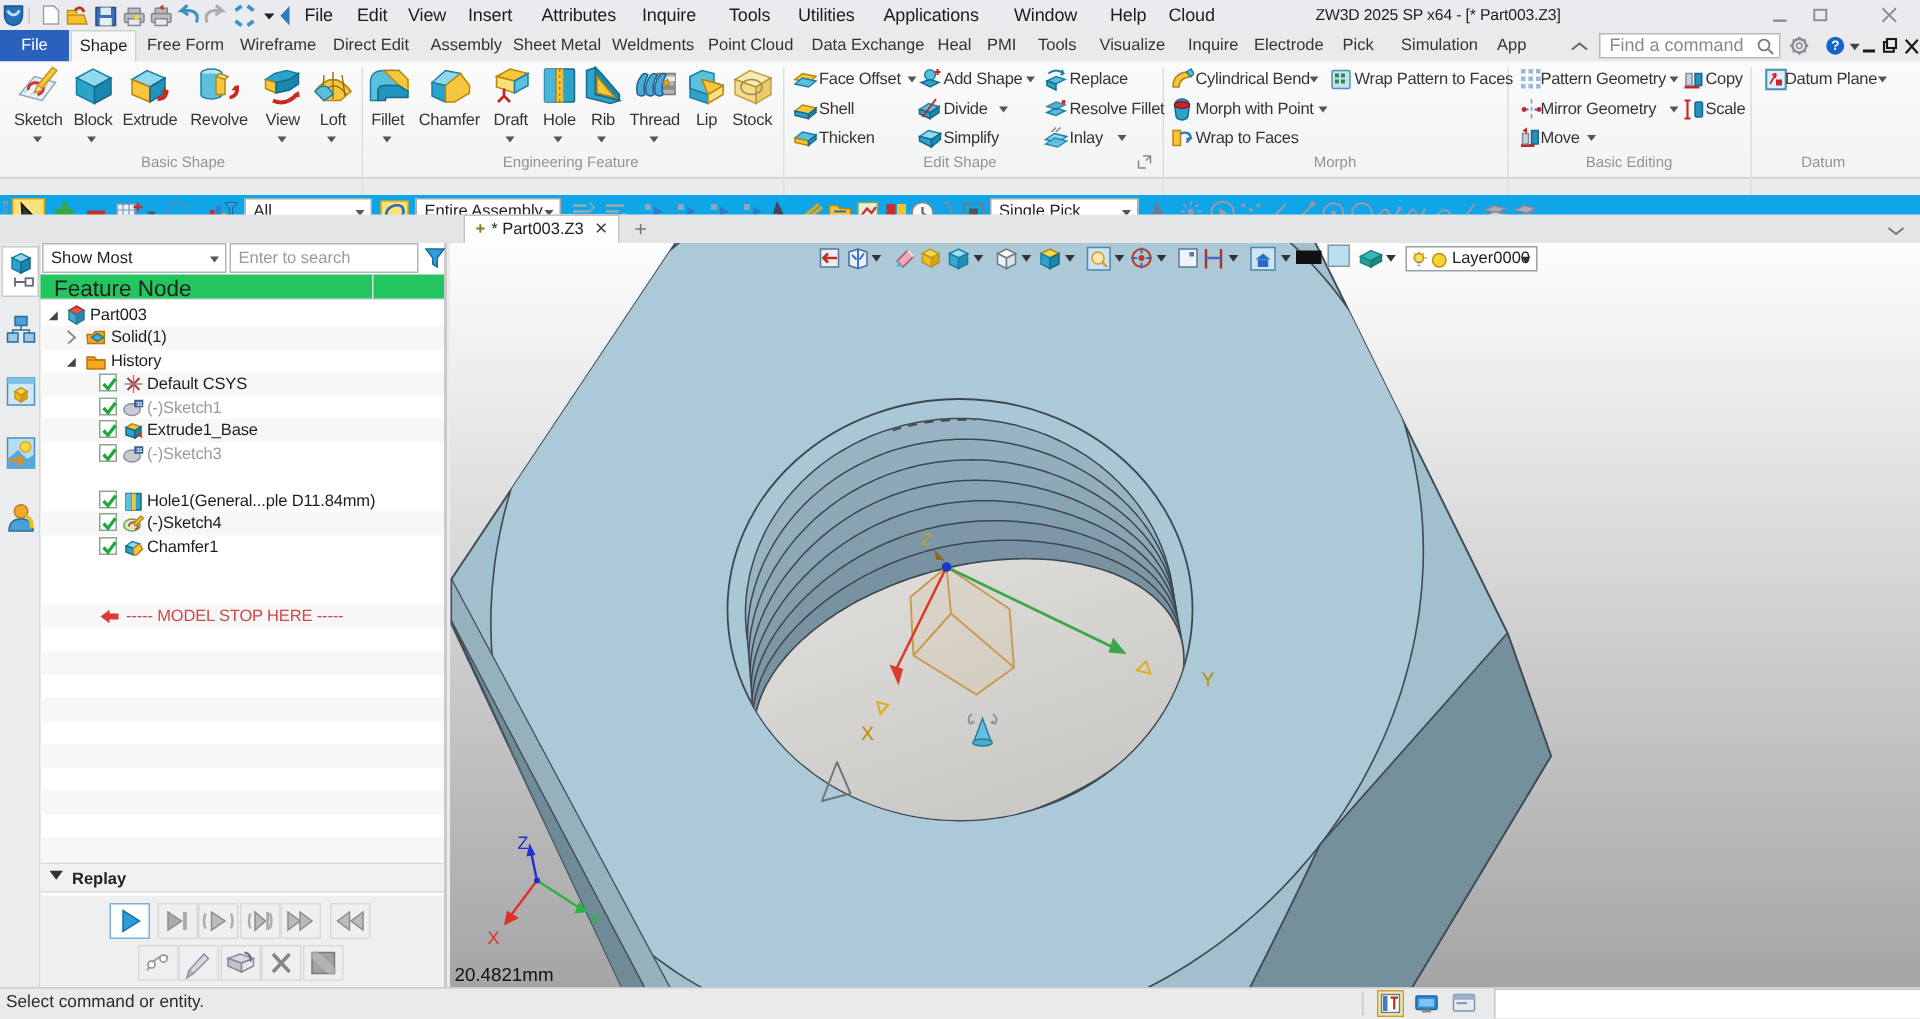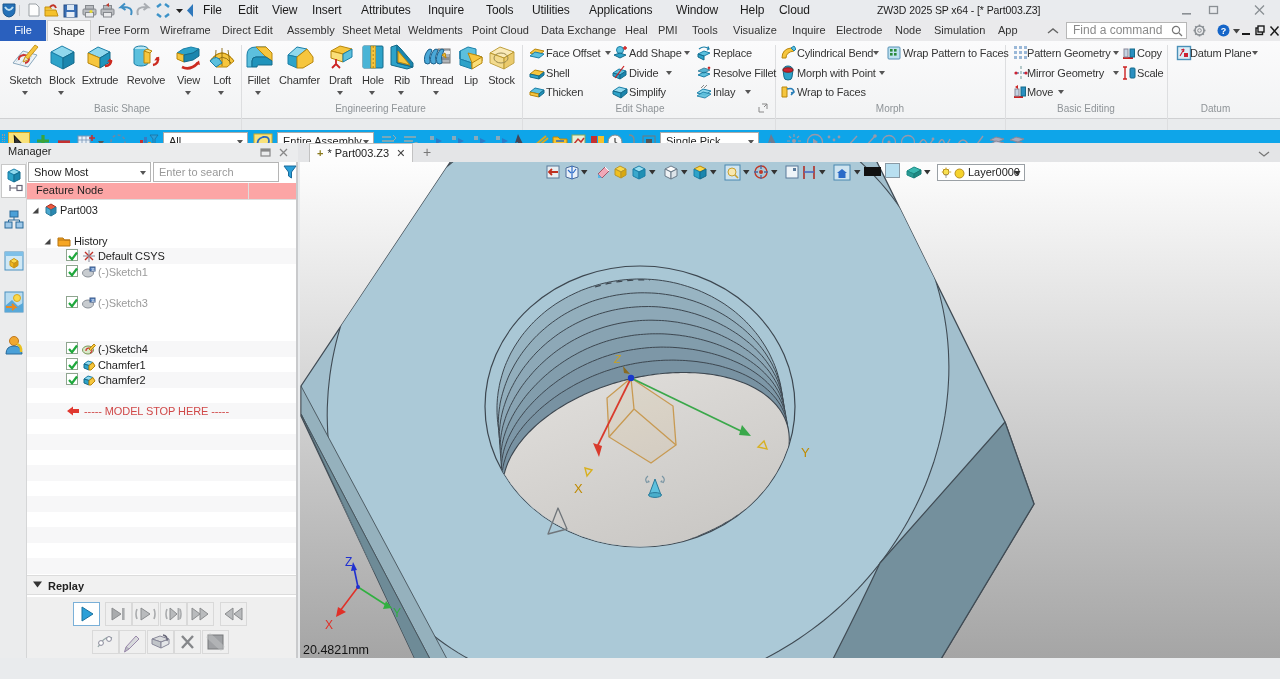--- a/index.html
+++ b/index.html
@@ -116,21 +116,21 @@
   <span class="rtab" style="left:342px">Sheet Metal</span>
   <span class="rtab" style="left:408px">Weldments</span>
   <span class="rtab" style="left:472px">Point Cloud</span>
   <span class="rtab" style="left:541px">Data Exchange</span>
   <span class="rtab" style="left:625px">Heal</span>
   <span class="rtab" style="left:658px">PMI</span>
   <span class="rtab" style="left:692px">Tools</span>
   <span class="rtab" style="left:733px">Visualize</span>
   <span class="rtab" style="left:792px">Inquire</span>
   <span class="rtab" style="left:836px">Electrode</span>
-  <span class="rtab" style="left:895px">Node</span>
+  <span class="rtab" style="left:895px">Pick</span>
   <span class="rtab" style="left:934px">Simulation</span>
   <span class="rtab" style="left:998px">App</span>
   <svg class="abs" style="left:1046px;top:6px" width="14" height="10">
         <path d="M2,7 l5,-4 l5,4" stroke="#666" stroke-width="1.4" fill="none"></path>
       </svg>
   <div class="abs" style="left:1066px;top:2px;width:121px;height:17px;background:#fff;border:1px solid #b7b7b7;color:#8a8a8a;font-size:12px;line-height:15px;padding-left:6px">Find a command
     <svg class="abs" style="right:3px;top:2px" width="12" height="12">
           <circle cx="5" cy="5" r="3.6" stroke="#777" fill="none" stroke-width="1.2"></circle>
           <path d="M8,8 l3,3" stroke="#777" stroke-width="1.2"></path>
         </svg>
@@ -601,28 +601,20 @@
         <path d="M2,8 L8,5 L16,7 L10,10 Z" fill="#aab" stroke="#889"></path>
         <path d="M2,12 L8,9 L16,11 L10,14 Z" fill="#ccd" stroke="#889"></path>
       </svg>
       <svg class="abs" style="left:1008px;top:2px" width="20" height="20" viewBox="0 0 20 20">
         <path d="M2,8 L8,5 L16,7 L10,10 Z" fill="#aab" stroke="#889"></path>
         <path d="M4,14 q6,-6 12,-2" stroke="#889" stroke-width="1.2" fill="none"></path>
       </svg>
     </div>
 
 <div id="tabstrip">
-  <div id="mgrhead">
-        <span style="position:absolute;left:8px;top:2px">Manager</span>
-    <svg class="abs" style="left:260px;top:4px" width="32" height="11">
-          <rect x="1" y="2" width="9" height="7" fill="none" stroke="#888" stroke-width="1.2"></rect>
-          <rect x="1" y="2" width="9" height="2.6" fill="#888"></rect>
-          <path d="M20,2 l7,7 m0,-7 l-7,7" stroke="#888" stroke-width="1.3"></path>
-        </svg>
-  </div>
   <div id="doctab"><span style="color:#8a7a1e;font-weight:bold;padding:0 4px 0 7px">+</span>* Part003.Z3<span style="color:#444;padding-left:7px;font-size:11px">✕</span></div>
   <span class="abs" style="left:423px;top:1px;color:#777;font-size:14px">+</span>
   <svg class="abs" style="left:1258px;top:8px" width="12" height="8">
         <path d="M1,1 l5,4 l5,-4" stroke="#777" stroke-width="1.3" fill="none"></path>
         <path d="M1,4 l5,4 l5,-4" stroke="#777" stroke-width="1.3" fill="none" opacity="0"></path>
       </svg>
 </div>
 
 <div id="manager">
   <div id="mstrip">
@@ -658,35 +650,45 @@
           <path d="M2,20 q0,-8 8,-8 q8,0 8,8 z" fill="#4aa0d8" stroke="#2a6a9a"></path>
           <path d="M13,10 q5,2 4,8" stroke="#e8c020" stroke-width="2.5" fill="none"></path>
         </svg>
       </div>
   <div id="mbody">
         <div class="combo" style="left:1px;top:0px;width:123px;height:20px;line-height:18px;border-color:#b5b5b5">Show Most<span class="arr" style="top:8px"></span></div>
         <div class="combo" style="left:126px;top:0px;width:126px;height:20px;line-height:18px;color:#999;border-color:#b5b5b5">Enter to search</div>
         <svg class="abs" style="left:254px;top:1px" width="18" height="18" viewBox="0 0 18 18">
           <path d="M3,3 h12 l-4.5,6 v6 l-3,-2 v-4 z" fill="#2a9fd8" stroke="#1a6a9a"></path>
         </svg>
-        <div class="abs" style="left:0px;top:21px;width:269px;height:17px;background:#fca5a5;border-bottom:1px solid #ddd;font-size:11px;color:#222">
+        <div class="abs" style="left:0px;top:21px;width:269px;height:17px;background:#22c55e;border-bottom:1px solid #ddd;font-size:15px;color:#222">
           <span style="position:absolute;left:9px;top:1px">Feature Node</span>
           <span class="abs" style="left:221px;top:0;width:1px;height:17px;background:#ddd"></span>
         </div>
         <div class="mrow" style="top:39.5px;">
           <svg class="abs" style="left:4px;top:4px" width="9" height="9">
             <path d="M1,2 L7,2 L7,8" fill="none"></path>
             <path d="M7.5,1.5 L7.5,7.5 L1.5,7.5 Z" fill="#444"></path>
           </svg>
           <svg class="abs" style="left:17px;top:1px" width="14" height="14" viewBox="0 0 14 14">
             <path d="M7,1 L12,4 L7,7 L2,4 Z" fill="#e85840" stroke="#a83020"></path>
             <path d="M2,4 L7,7 L7,13 L2,10 Z" fill="#4aa8d0" stroke="#2a7a9a"></path>
             <path d="M12,4 L7,7 L7,13 L12,10 Z" fill="#2a88b0" stroke="#2a7a9a"></path>
           </svg>
           <span style="position:absolute;left:33px">Part003</span>
+        </div>
+        <div class="mrow" style="top:55.0px; background:#f7f7f8;">
+          <svg class="abs" style="left:16px;top:3px" width="9" height="9">
+            <path d="M2,0.5 L7,5 L2,9.5" fill="none" stroke="#888" stroke-width="1.2"></path>
+          </svg>
+          <svg class="abs" style="left:30px;top:1px" width="14" height="14" viewBox="0 0 14 14">
+            <path d="M1,5 h4 l1.5,-2 h6 v8 h-11 z" fill="#f5a623" stroke="#b87510"></path>
+            <path d="M4,7 L8,4.5 L12,7 L8,9.5 Z" fill="#4ab0d8" stroke="#2a7a9a"></path>
+          </svg>
+          <span style="position:absolute;left:47px">Solid(1)</span>
         </div>
         <div class="mrow" style="top:70.5px;">
           <svg class="abs" style="left:16px;top:4px" width="9" height="9">
             <path d="M1,2 L7,2 L7,8" fill="none"></path>
             <path d="M7.5,1.5 L7.5,7.5 L1.5,7.5 Z" fill="#444"></path>
           </svg>
           <svg class="abs" style="left:30px;top:1px" width="14" height="14" viewBox="0 0 14 14">
             <path d="M1,4 h5 l1.5,2 h5.5 v6 h-12 z" fill="#f5a623" stroke="#b87510"></path>
             <path d="M1,6 h12" stroke="#b87510"></path>
           </svg>
@@ -710,33 +712,60 @@
               <path d="M2,6 l3,3.2 L10,2.5" stroke="#1fa83c" stroke-width="2.2" fill="none"></path>
             </svg>
           </span>
           <svg class="abs" style="left:55px;top:1px" width="14" height="14" viewBox="0 0 14 14">
             <ellipse cx="6" cy="8" rx="5.5" ry="4" fill="#c8ccd0" stroke="#8a9098"></ellipse>
             <rect x="8" y="2" width="5" height="4" fill="#5888c8" stroke="#3a5888"></rect>
             <text x="9" y="5.6" font-size="4" fill="#fff">11</text>
           </svg>
           <span style="position:absolute;left:71px">(-)Sketch1</span>
         </div>
+        <div class="mrow" style="top:117.0px; background:#f7f7f8;">
+          <span class="chk" style="left:39px;top:1px">
+            <svg width="12" height="12">
+              <path d="M2,6 l3,3.2 L10,2.5" stroke="#1fa83c" stroke-width="2.2" fill="none"></path>
+            </svg>
+          </span>
+          <svg class="abs" style="left:55px;top:1px" width="14" height="14" viewBox="0 0 14 14">
+            <path d="M2,5 L6,2.5 L12,4.5 L8,7 Z" fill="#f6c63e" stroke="#b8860a"></path>
+            <path d="M2,5 L8,7 L8,12 L2,10 Z" fill="#2da3c9" stroke="#156a8a"></path>
+            <path d="M12,4.5 L8,7 L8,12 L12,9.5 Z" fill="#1b86ae" stroke="#156a8a"></path>
+            <path d="M9,10 l4,2 -1,-4" fill="#c83028"></path>
+          </svg>
+          <span style="position:absolute;left:71px">Extrude1_Base</span>
+        </div>
         <div class="mrow gray" style="top:132.5px;">
           <span class="chk" style="left:39px;top:1px">
             <svg width="12" height="12">
               <path d="M2,6 l3,3.2 L10,2.5" stroke="#1fa83c" stroke-width="2.2" fill="none"></path>
             </svg>
           </span>
           <svg class="abs" style="left:55px;top:1px" width="14" height="14" viewBox="0 0 14 14">
             <ellipse cx="6" cy="8" rx="5.5" ry="4" fill="#c8ccd0" stroke="#8a9098"></ellipse>
             <rect x="8" y="2" width="5" height="4" fill="#5888c8" stroke="#3a5888"></rect>
             <text x="9" y="5.6" font-size="4" fill="#fff">11</text>
           </svg>
           <span style="position:absolute;left:71px">(-)Sketch3</span>
         </div>
+        <div class="mrow" style="top:163.5px;">
+          <span class="chk" style="left:39px;top:1px">
+            <svg width="12" height="12">
+              <path d="M2,6 l3,3.2 L10,2.5" stroke="#1fa83c" stroke-width="2.2" fill="none"></path>
+            </svg>
+          </span>
+          <svg class="abs" style="left:55px;top:1px" width="14" height="14" viewBox="0 0 14 14">
+            <rect x="2" y="2" width="10" height="11" fill="#2da3c9" stroke="#156a8a"></rect>
+            <rect x="2" y="2" width="3.5" height="11" fill="#5cc0dd"></rect>
+            <rect x="6" y="2" width="2.5" height="11" fill="#f6c63e"></rect>
+          </svg>
+          <span style="position:absolute;left:71px">Hole1(General...ple D11.84mm)</span>
+        </div>
         <div class="mrow" style="top:179.0px; background:#f7f7f8;">
           <span class="chk" style="left:39px;top:1px">
             <svg width="12" height="12">
               <path d="M2,6 l3,3.2 L10,2.5" stroke="#1fa83c" stroke-width="2.2" fill="none"></path>
             </svg>
           </span>
           <svg class="abs" style="left:55px;top:1px" width="14" height="14" viewBox="0 0 14 14">
             <ellipse cx="6" cy="8" rx="5.5" ry="4" fill="#d8e8c8" stroke="#7a9858"></ellipse>
             <path d="M4,9 a3,2.5 0 1 1 4,2" stroke="#c33" stroke-width="1.2" fill="none"></path>
             <path d="M7,7 L12,2 L13.5,3.5 L8.5,8.5 Z" fill="#f6c63e" stroke="#b8860a"></path>
@@ -748,33 +777,20 @@
             <svg width="12" height="12">
               <path d="M2,6 l3,3.2 L10,2.5" stroke="#1fa83c" stroke-width="2.2" fill="none"></path>
             </svg>
           </span>
           <svg class="abs" style="left:55px;top:1px" width="14" height="14" viewBox="0 0 14 14">
             <path d="M2,6 L6,3 L11,4.5 L7,7.5 Z" fill="#8fd8ed" stroke="#1a7fa8"></path>
             <path d="M2,6 L7,7.5 L7,12 L2,10 Z" fill="#2da3c9" stroke="#156a8a"></path>
             <path d="M7,7.5 L11,4.5 L13,8 L9,12 L7,12 Z" fill="#f6c63e" stroke="#b8860a"></path>
           </svg>
           <span style="position:absolute;left:71px">Chamfer1</span>
-        </div>
-        <div class="mrow" style="top:210.0px; background:#f7f7f8;">
-          <span class="chk" style="left:39px;top:1px">
-            <svg width="12" height="12">
-              <path d="M2,6 l3,3.2 L10,2.5" stroke="#1fa83c" stroke-width="2.2" fill="none"></path>
-            </svg>
-          </span>
-          <svg class="abs" style="left:55px;top:1px" width="14" height="14" viewBox="0 0 14 14">
-            <path d="M2,6 L6,3 L11,4.5 L7,7.5 Z" fill="#8fd8ed" stroke="#1a7fa8"></path>
-            <path d="M2,6 L7,7.5 L7,12 L2,10 Z" fill="#2da3c9" stroke="#156a8a"></path>
-            <path d="M7,7.5 L11,4.5 L13,8 L9,12 L7,12 Z" fill="#f6c63e" stroke="#b8860a"></path>
-          </svg>
-          <span style="position:absolute;left:71px">Chamfer2</span>
         </div>
         <div class="mrow" style="top:241.0px; background:#f7f7f8;">
           <svg class="abs" style="left:39px;top:1px" width="14" height="14" viewBox="0 0 14 14">
             <path d="M1,7 L7,2.5 L7,5 L13,5 L13,9 L7,9 L7,11.5 Z" fill="#e03830"></path>
           </svg>
           <span style="position:absolute;left:57px;color:#d04848">----- MODEL STOP HERE -----</span>
         </div>
         <div class="abs" style="left:0;top:272.0px;width:269px;height:15.5px;background:#f7f7f8"></div>
         <div class="abs" style="left:0;top:303.0px;width:269px;height:15.5px;background:#f7f7f8"></div>
         <div class="abs" style="left:0;top:334.0px;width:269px;height:15.5px;background:#f7f7f8"></div>
@@ -1001,12 +1017,29 @@
 <svg style="position:absolute;left:16px;top:3px" width="11" height="11">
           <circle cx="5.5" cy="5.5" r="4.5" fill="#f5d22c" stroke="#b89020"></circle>
         </svg>
 <span style="position:absolute;left:30px">Layer0000</span>
 <svg style="position:absolute;right:3px;top:6px" width="7" height="6">
           <path d="M0,0 h6.5 l-3.2,4.5 z" fill="#333"></path>
         </svg>
       </div>
     </div>
 
+<div id="status">
+  <span style="position:absolute;left:4px;top:3px">Select command or entity.</span>
+  <span class="abs" style="left:908px;top:2px;width:1px;height:16px;background:#c5c5c5"></span>
+  <svg class="abs" style="left:918px;top:1px" width="75" height="18" viewBox="0 0 75 18">
+    <rect x="0.5" y="0.5" width="17" height="17" fill="#fce9a8" stroke="#c8a030"></rect>
+    <rect x="3" y="3" width="12" height="12" fill="#fff" stroke="#5580b0"></rect>
+        <rect x="4" y="4" width="3" height="10" fill="#4a78c0"></rect>
+        <path d="M9,5 h5 M11.5,5 v8" stroke="#c03020" stroke-width="1.5"></path>
+    <rect x="26" y="4" width="14" height="9" rx="1" fill="#2e8fd8" stroke="#1a5f9a"></rect>
+        <rect x="28" y="6" width="10" height="5" fill="#7fc4ee"></rect>
+        <rect x="30" y="13" width="6" height="2" fill="#888"></rect>
+    <rect x="51" y="3" width="14" height="11" rx="1" fill="#e8ecf2" stroke="#7a90b0"></rect>
+        <rect x="51" y="3" width="14" height="3.5" fill="#9ab0cc"></rect>
+        <rect x="53" y="8" width="7" height="1.5" fill="#8a9ab0"></rect>
+  </svg>
+  <div class="abs" style="left:996px;top:0;width:284px;height:21px;background:#fff;border:1px solid #c5c6c8;border-right:none"></div>
+</div>
 </div>
 </body></html>

